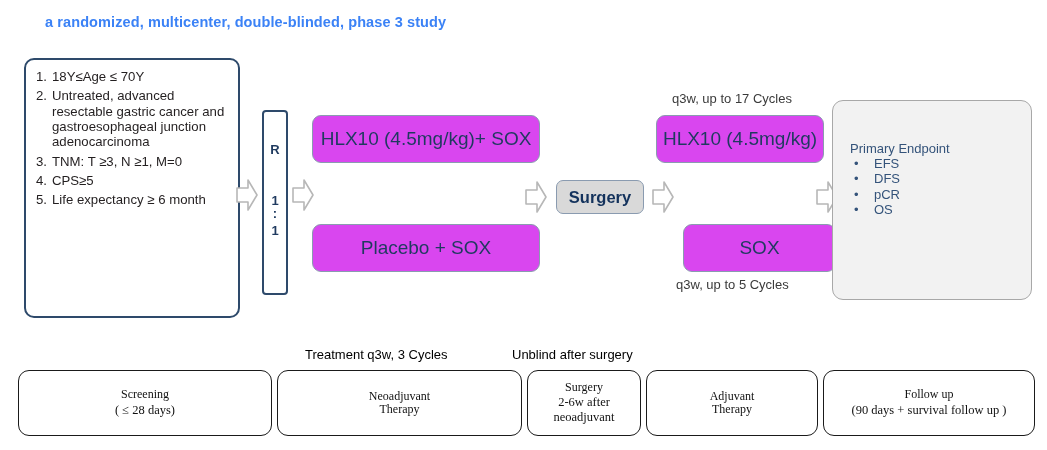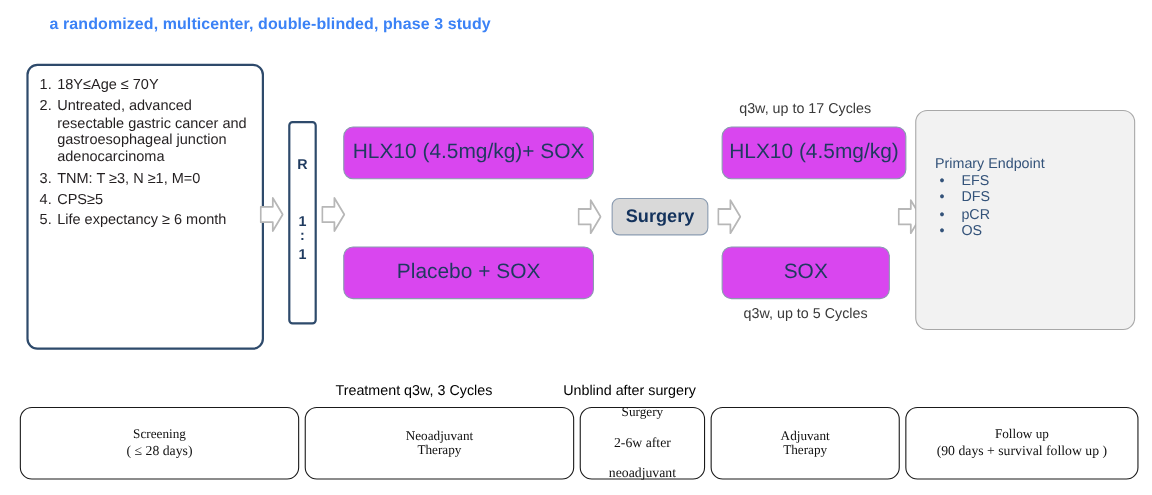--- a/index.html
+++ b/index.html
@@ -105,21 +105,21 @@
     display: flex;
     align-items: center;
     justify-content: center;
     color: #1f3a5f;
     font-size: 19px;
     white-space: nowrap;
   }
   #tx-neo-exp { left: 312px; top: 115px; width: 228px; height: 48px; }
   #tx-neo-ctl { left: 312px; top: 224px; width: 228px; height: 48px; }
   #tx-adj-exp { left: 656px; top: 115px; width: 168px; height: 48px; }
-  #tx-adj-ctl { left: 656px; top: 224px; width: 153px; height: 48px; }
+  #tx-adj-ctl { left: 683px; top: 224px; width: 153px; height: 48px; }
 
   .surgery-box {
     position: absolute;
     left: 556px;
     top: 180px;
     width: 88px;
     height: 34px;
     background: #d9d9d9;
     border: 1.4px solid #8a9bb0;
     border-radius: 7px;
@@ -206,21 +206,21 @@
     font-weight: normal;
     line-height: 1.08;
     text-align: right;
   }
   .phase-sub {
     font-size: 12.5px;
     text-align: center;
     line-height: 1.1;
     margin-top: 3px;
   }
-  .phase-sub.tight { margin-top: 15px; }
+  .phase-sub.tight { margin-top: 2px; }
 </style>
 </head>
 <body>
 
 <div id="canvas">
 
   <div class="study-title">a randomized, multicenter, double-blinded, phase 3 study</div>
 
   <div class="elig-box">
     <ul class="elig-list">

